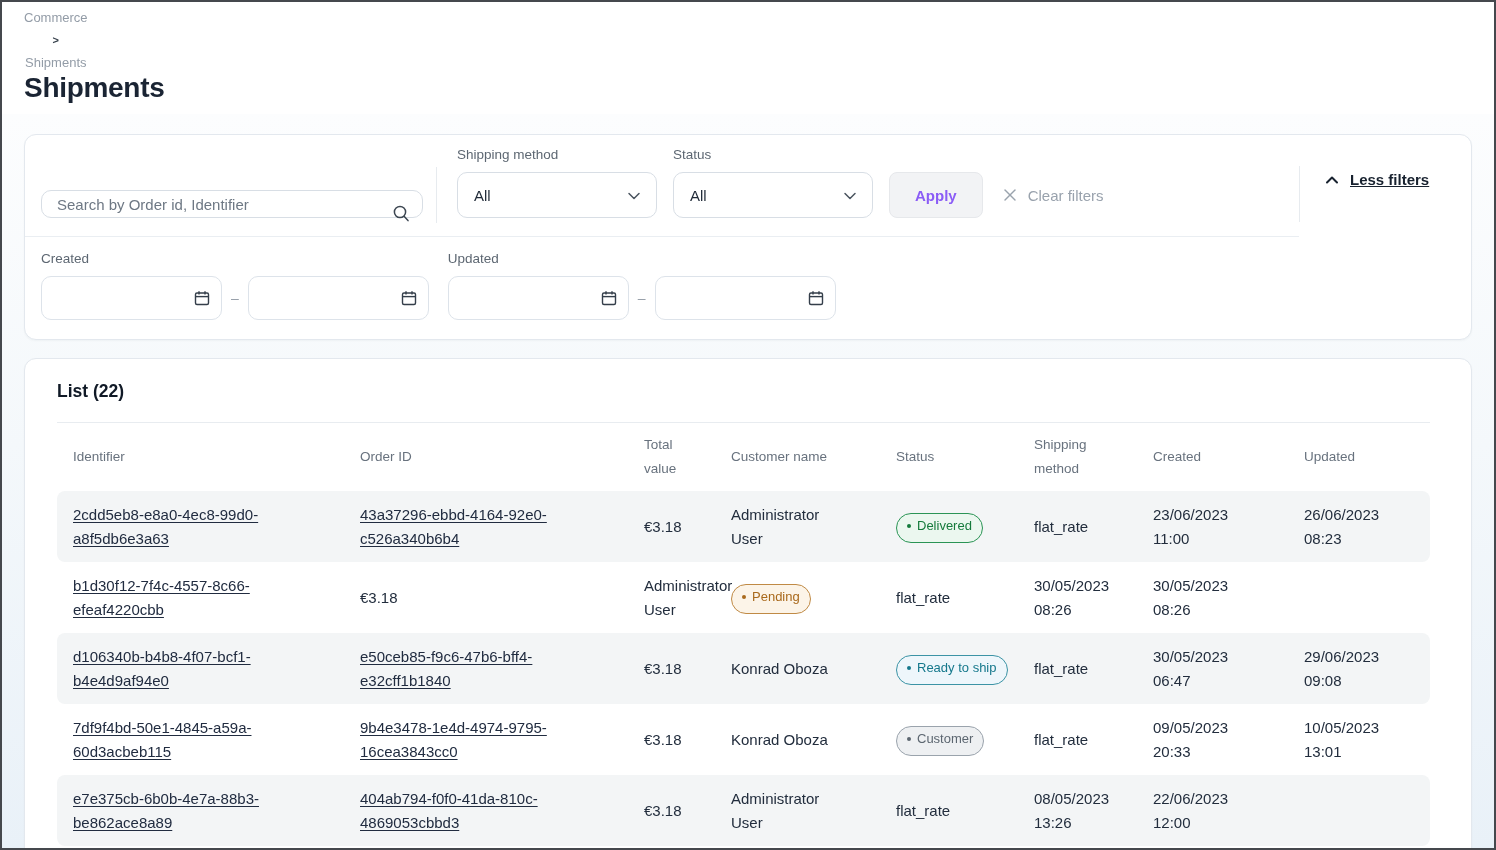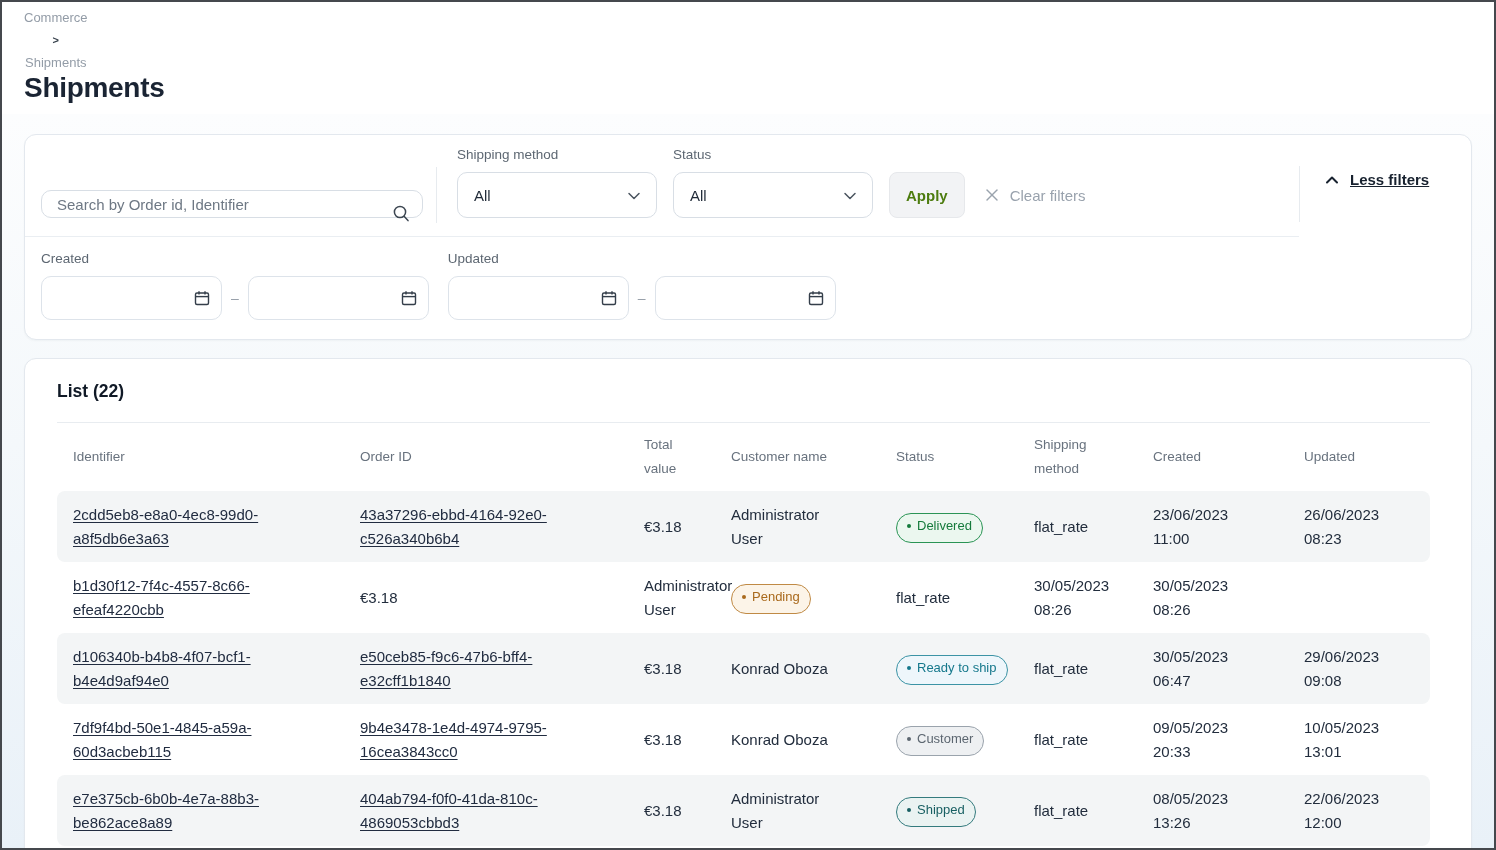--- a/index.html
+++ b/index.html
@@ -42,22 +42,22 @@
 
   .vdiv{ width:1px; height:56px; background:#e7ebef; align-self:flex-end; margin-bottom:-5px; }
   .vdiv.d1{ margin-left:13px; margin-right:20px; }
 
   .select{ position:relative; width:200px; height:46px; border:1px solid #d8dee5; border-radius:10px;
     display:flex; align-items:center; padding:0 40px 0 16px; font-size:15px; color:#1f2937;
     cursor:pointer; background:#fff; }
   .select .icon{ position:absolute; right:14px; top:15px; }
   .gap16{ margin-left:16px; }
 
-  .apply-btn{ margin-left:16px; height:46px; padding:0 16px; background:#f2f3f5;
-    border:1px solid #e6e8eb; border-radius:8px; font-size:15px; font-weight:600; color:#4d7c0f;
+  .apply-btn{ margin-left:16px; height:46px; padding:0 25px; background:#f2f3f5;
+    border:1px solid #e6e8eb; border-radius:8px; font-size:15px; font-weight:600; color:#8b5cf6;
     cursor:pointer; font-family:"Liberation Sans", sans-serif; }
   .clear-btn{ margin-left:18px; height:46px; display:flex; align-items:center; gap:9px;
     background:none; border:none; font-size:15px; color:#99a2ad; cursor:pointer;
     font-family:"Liberation Sans", sans-serif; }
 
   .less-filters-region{ position:absolute; top:0; right:0; width:172px; height:88px;
     display:flex; align-items:center; padding-left:25px; }
   .less-filters-region::before{ content:""; position:absolute; left:0; top:31px; width:1px;
     height:56px; background:#e7ebef; }
   .less-filters-btn{ display:flex; align-items:flex-end; gap:10px; background:none; border:none;
@@ -365,26 +365,20 @@
     <div class="t-cell">
       <a class="cell-link">e7e375cb-6b0b-4e7a-88b3-be862ace8a89</a>
     </div>
     <div class="t-cell">
       <a class="cell-link">404ab794-f0f0-41da-810c-4869053cbbd3</a>
     </div>
     <div class="t-cell">€3.18</div>
     <div class="t-cell customer-cell">
       <span>Administrator User</span>
     </div>
-    <div class="t-cell">
-      <span class="badge" style="color: rgb(23, 95, 98); border-color: rgb(52, 123, 126); background: rgb(234, 243, 242);">
-        <span class="dot"></span>
-        <span>Shipped</span>
-      </span>
-    </div>
     <div class="t-cell">flat_rate</div>
     <div class="t-cell two-line">
       <span>08/05/2023</span>
                 <span>13:26</span>
     </div>
     <div class="t-cell two-line">
       <span>22/06/2023</span>
                 <span>12:00</span>
     </div>
   </div>

